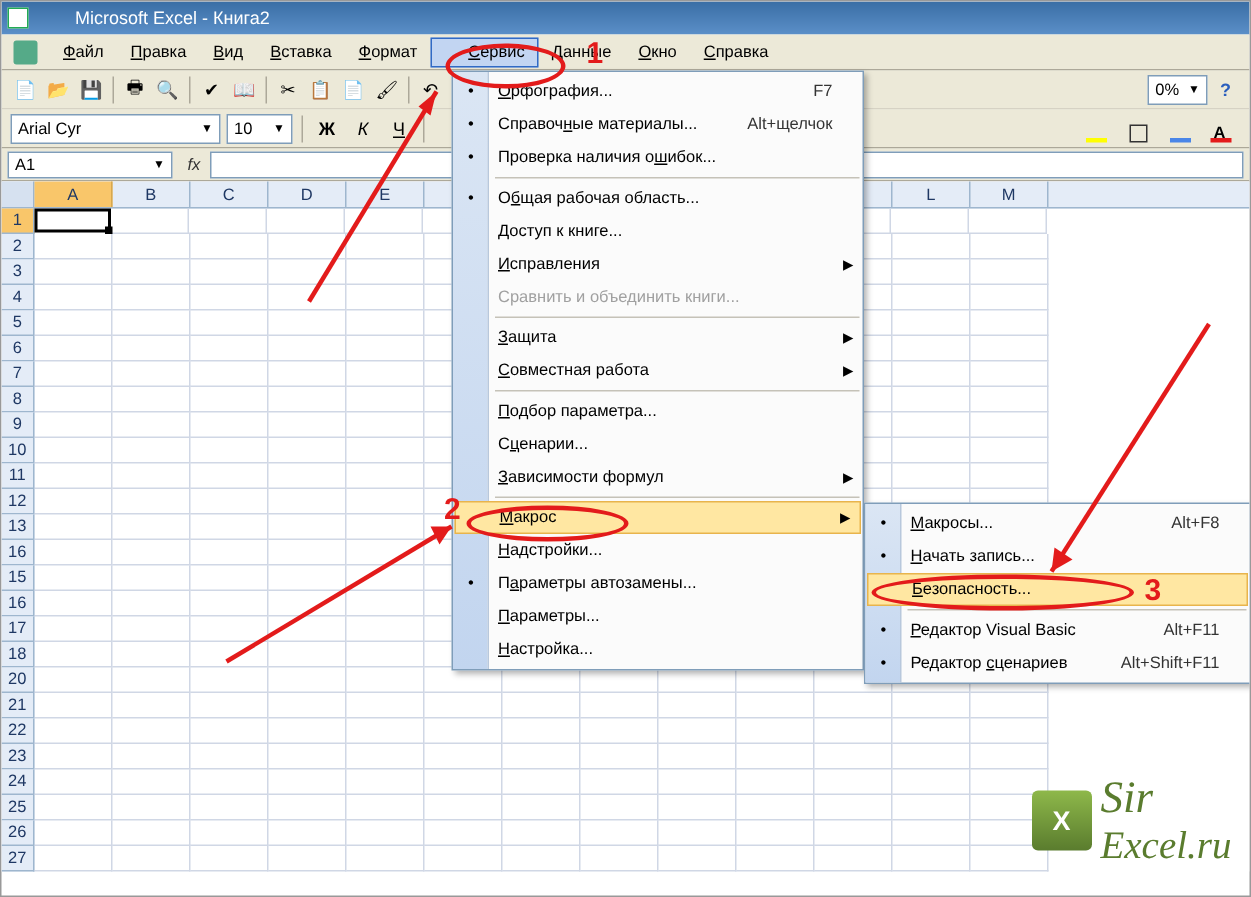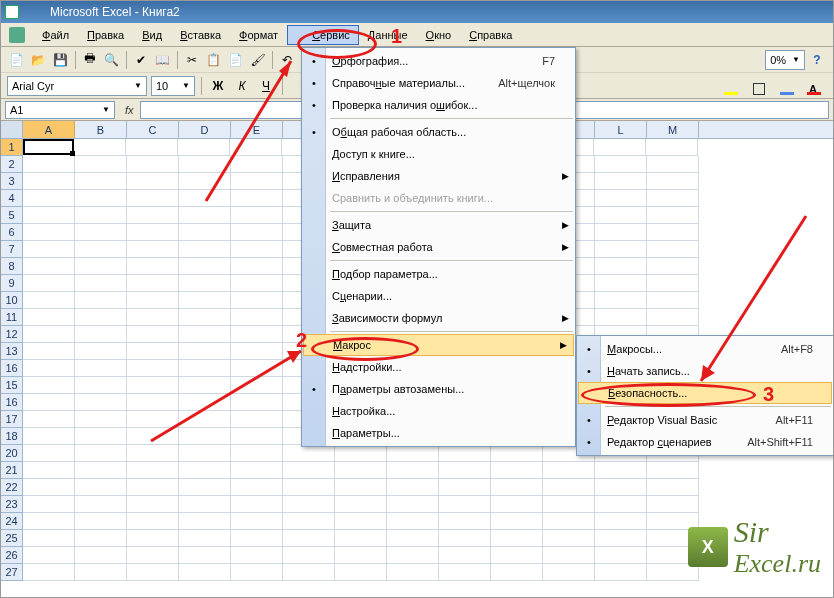--- a/index.html
+++ b/index.html
@@ -662,24 +662,24 @@
         <span class="sub-arrow">▶</span>
       </div>
       <div class="menu-item">
         <span><span class="ul">Н</span>адстройки...</span>
       </div>
       <div class="menu-item">
         <span class="micon">•</span>
         <span>П<span class="ul">а</span>раметры автозамены...</span>
       </div>
       <div class="menu-item">
+        <span><span class="ul">П</span>араметры...</span>
+      </div>
+      <div class="menu-item">
         <span><span class="ul">Н</span>астройка...</span>
-      </div>
-      <div class="menu-item">
-        <span><span class="ul">П</span>араметры...</span>
       </div>
     </div>
 </div>
 
 <div class="menu sub">
   <div class="icon-col"></div>
   <div class="menu-inner" id="menu-sub">
       <div class="menu-item">
         <span class="micon">•</span>
         <span><span class="ul">М</span>акросы...</span>

